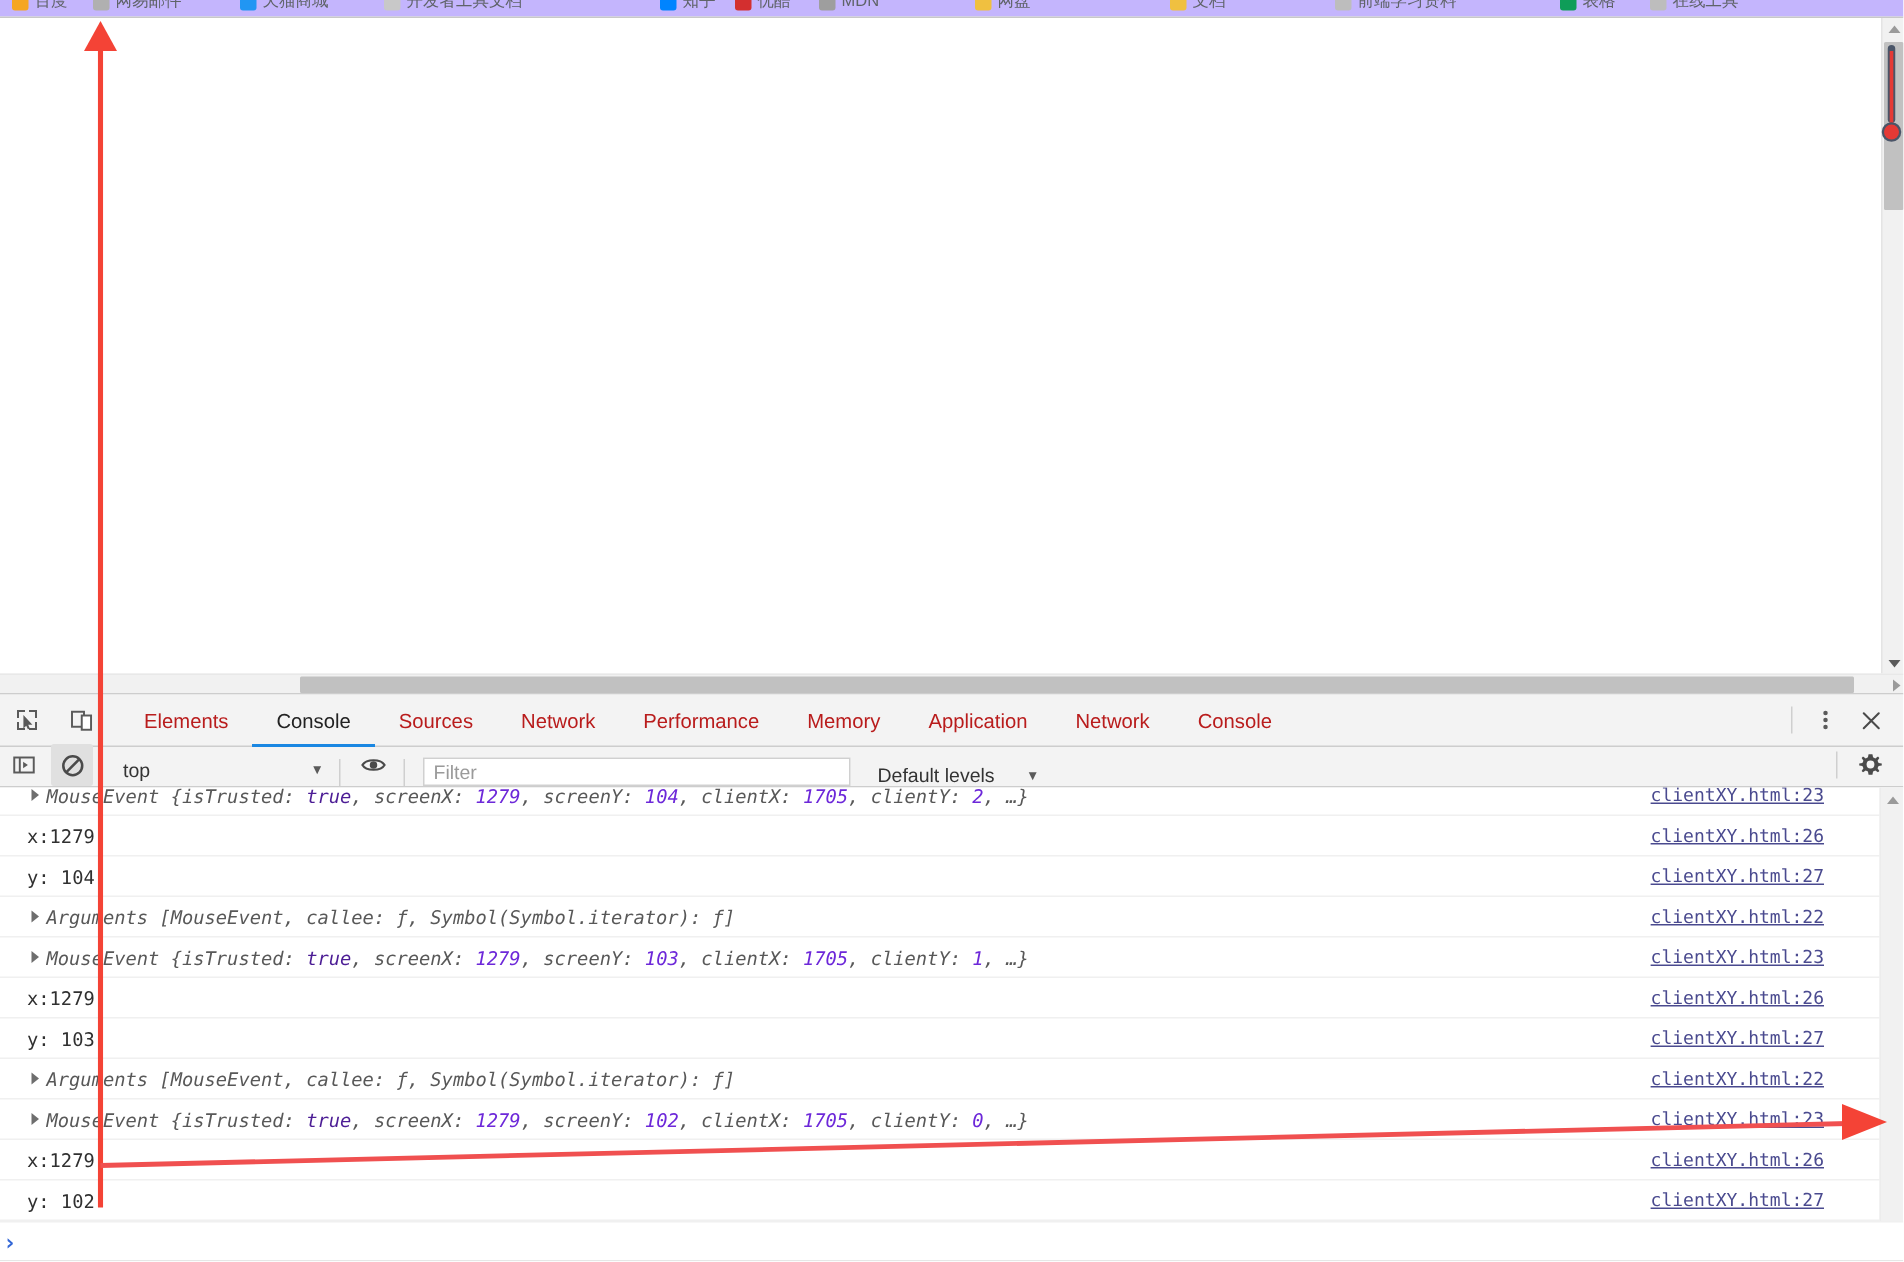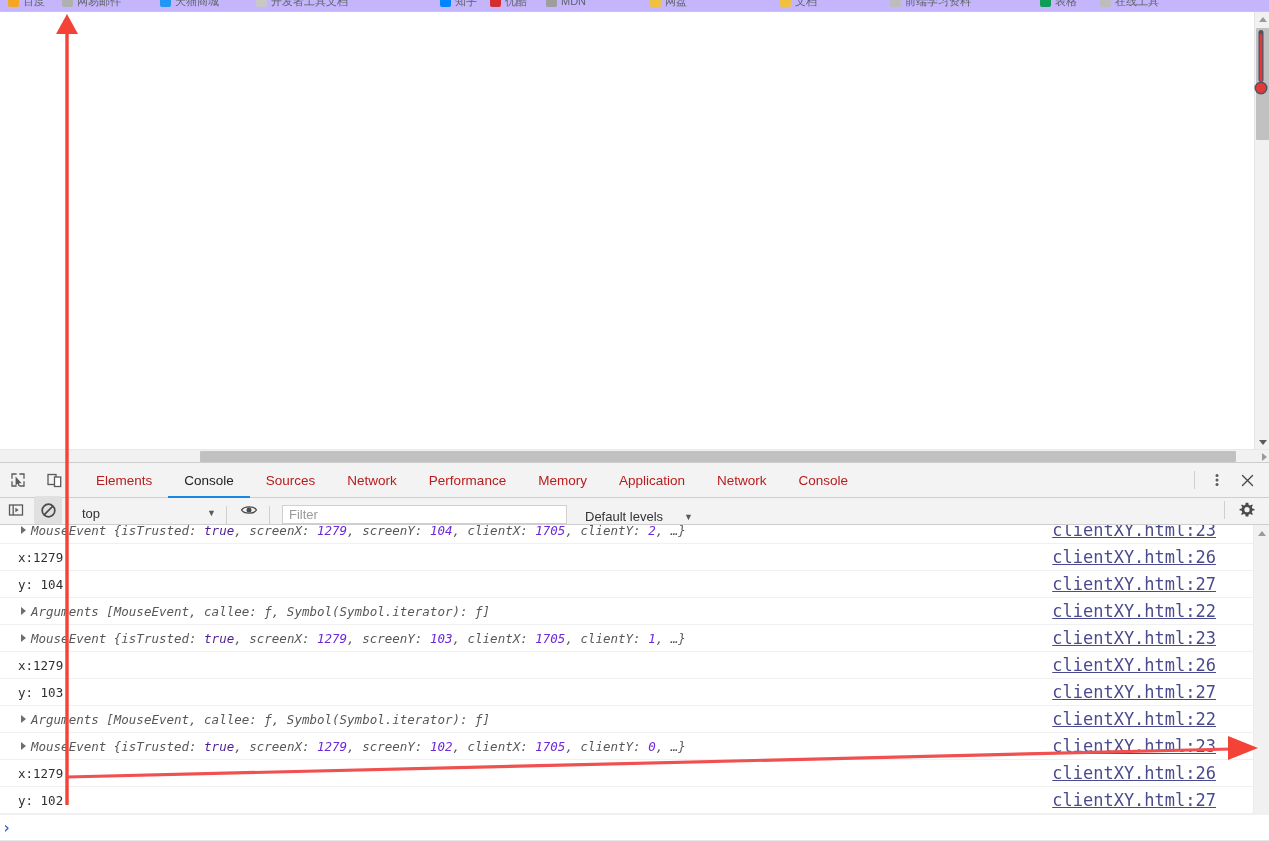--- a/index.html
+++ b/index.html
@@ -306,21 +306,21 @@
     border-bottom: 4px solid transparent;
     border-left: 5px solid #6e6e6e;
   }
   .console-row.obj { padding-left: 31px; font-style: italic; color: #585858; }
   .console-row .num { color: #6d28d9; font-style: italic; }
   .console-row .kw  { color: #4c1d95; font-style: italic; }
   .console-row .src {
     position: absolute;
     right: 37px;
     font-family: "DejaVu Sans Mono", "Liberation Mono", monospace;
-    font-size: 17px;
+    font-size: 12px;
     color: #4a4a8f;
     text-decoration: underline;
     font-style: normal;
   }
   .console-row.plain {
     font-style: normal;
     color: #303030;
     padding-left: 18px;
   }
 

